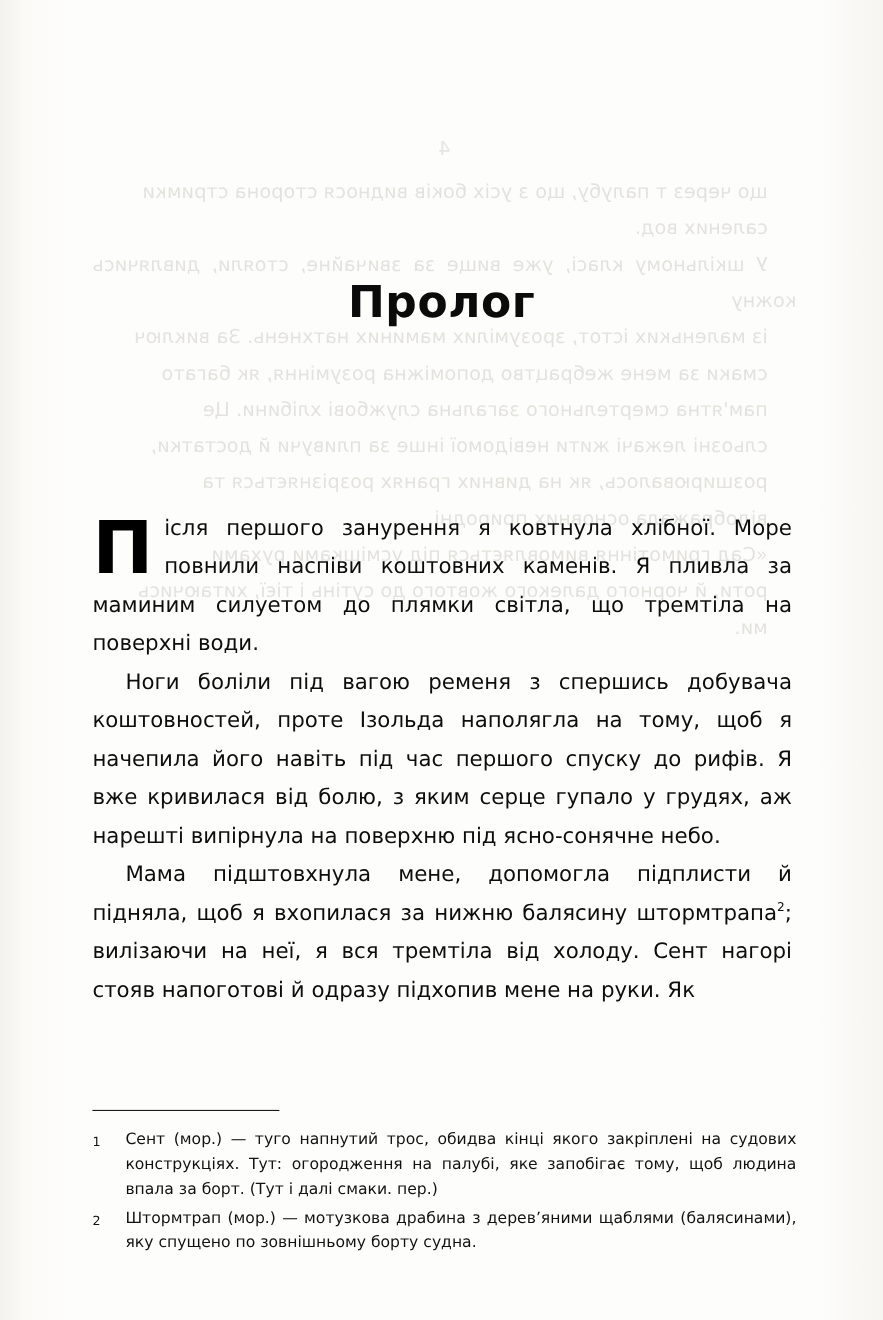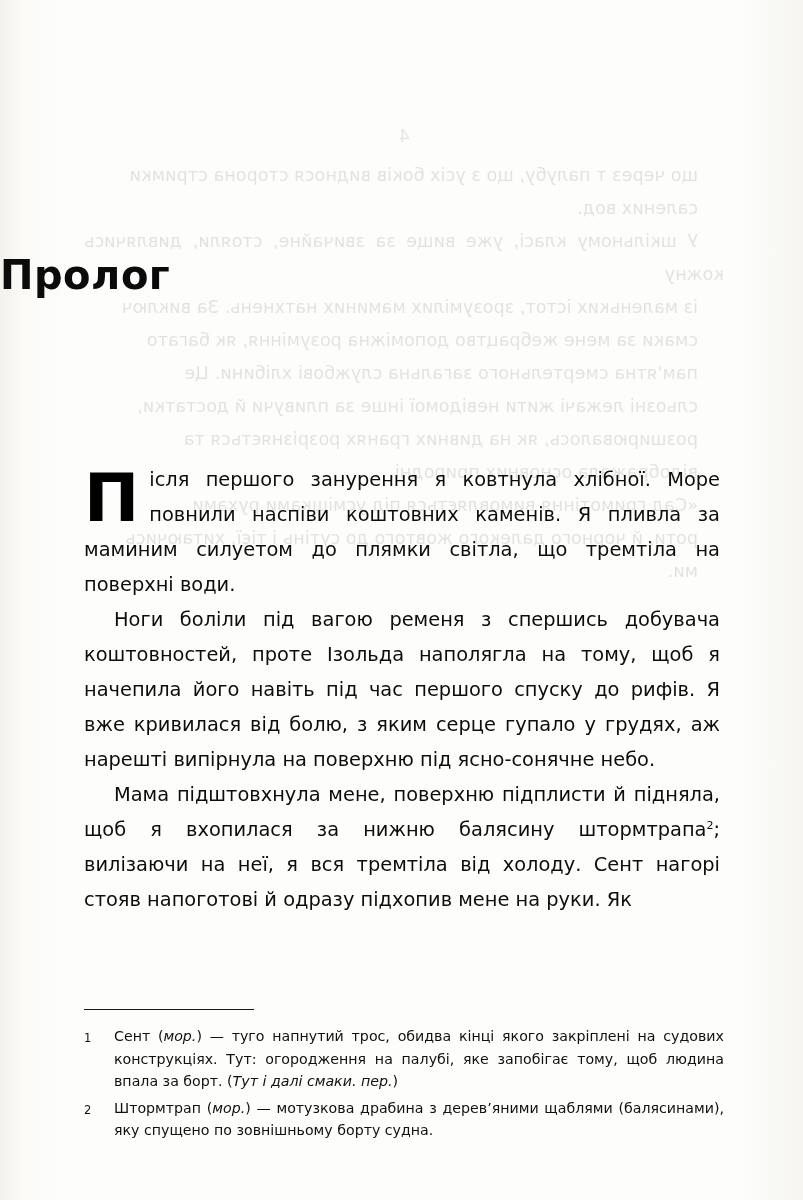--- a/index.html
+++ b/index.html
@@ -50,21 +50,21 @@
   .content {
     position: relative;
     z-index: 3;
   }
 
   .chapter-title {
     position: absolute;
     left: 0;
     right: 0;
     top: 252px;
-    text-align: left;
+    text-align: center;
     font-family: "DejaVu Sans", sans-serif;
     font-weight: 700;
     font-size: 40px;
     letter-spacing: 0.5px;
     color: #0b0b0b;
   }
 
   .body-text {
     position: absolute;
     left: 84px;
@@ -129,21 +129,21 @@
   .fn-mark {
     width: 30px;
     flex: 0 0 30px;
     font-size: 11.5px;
     padding-top: 2px;
   }
   .fn-body {
     flex: 1 1 auto;
     text-align: justify;
   }
-  .it { font-style: italic; }
+  .it { }
 </style>
 </head>
 <body>
 
 <div class="page">
 
   <div class="ghost">
     <p class="pnum">4</p>
     <p>що через т палубу, що з усіх боків виднося сторона стримки</p>
     <p>салених вод.</p>
@@ -163,21 +163,21 @@
 
     <div class="chapter-title">Пролог</div>
 
     <div class="body-text">
 
       <p class="first"><span class="dropcap">П</span><span>ісля першого занурення я ковтнула хлібної. Море повнили наспіви коштовних каменів. Я пливла за маминим силуетом до плямки світла, що тремтіла на поверхні води.</span></p>
 
       <p><span>Ноги боліли під вагою ременя з спершись добувача коштовностей, проте Ізольда наполягла на тому, щоб я начепила його навіть під час першого спуску до рифів. Я вже кривилася від болю, з яким серце гупало у грудях, аж нарешті випірнула на поверхню під ясно-сонячне небо.</span></p>
 
 
-      <p><span>Мама підштовхнула мене, поверхню підплисти й підняла, щоб я вхопилася за нижню балясину штормтрапа</span><sup class="fn">2</sup><span>; вилізаючи на неї, я вся тремтіла від холоду. Сент нагорі стояв напоготові й одразу підхопив мене на руки. Як</span></p>
+      <p><span>Мама підштовхнула мене, допомогла підплисти й підняла, щоб я вхопилася за нижню балясину штормтрапа</span><sup class="fn">2</sup><span>; вилізаючи на неї, я вся тремтіла від холоду. Сент нагорі стояв напоготові й одразу підхопив мене на руки. Як</span></p>
 
     </div>
 
     <div class="footnote-rule"></div>
 
     <div class="footnotes">
 
       <div class="fn-row">
         <div class="fn-mark">1</div>
         <div class="fn-body"><span>Сент (</span><span class="it">мор.</span><span>) — туго напнутий трос, обидва кінці якого закріплені на судових конструкціях. Тут: огородження на палубі, яке запобігає тому, щоб людина впала за борт. (</span><span class="it">Тут і далі смаки. пер.</span><span>)</span></div>

